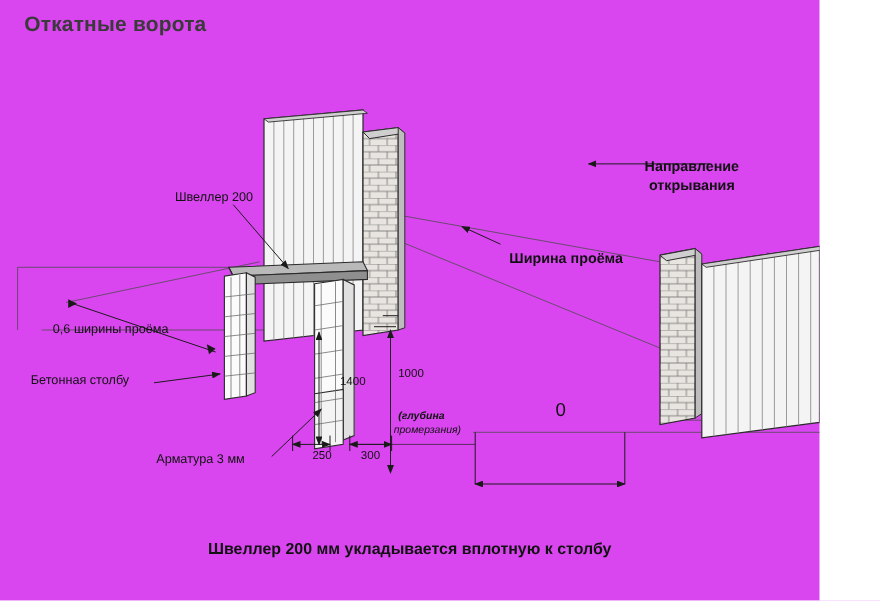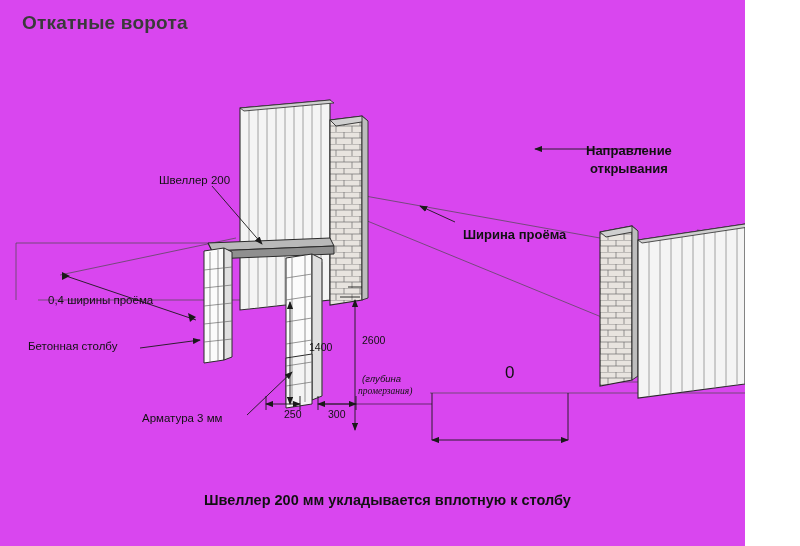--- a/index.html
+++ b/index.html
@@ -30,21 +30,21 @@
   #diagram-title {
     position: absolute;
     left: 278px;
     top: 55px;
     font-size: 18px;
     font-weight: bold;
     color: #111;
   }
   #caption {
     position: absolute;
-    left: 204px;
+    left: 189px;
     top: 492px;
     font-size: 14.5px;
     font-weight: bold;
     color: #111;
   }
   .svg-layer {
     position: absolute;
     left: 0;
     top: 0;
   }
@@ -231,34 +231,34 @@
       <line x1="432" y1="393" x2="432" y2="440"></line>
       <line x1="568" y1="393" x2="568" y2="440"></line>
       <line x1="432" y1="440" x2="568" y2="440" marker-start="url(#arrStart)" marker-end="url(#arr)"></line>
 
       <line x1="322" y1="404" x2="432" y2="404" stroke-dasharray="0" stroke-width="0.6"></line>
     </g>
 
   </svg>
 
   <div class="lbl" style="left:112px; top:174px;padding-left:47px;">Швеллер 200</div>
-  <div class="lbl" style="left:48px; top:294px;">0,4 ширины проёма</div>
+  <div class="lbl" style="left:48px; top:294px;">0,6 ширины проёма</div>
   <div class="lbl" style="left:28px; top:340px;">Бетонная столбу</div>
   <div class="lbl" style="left:142px; top:412px;">Арматура 3 мм</div>
 
   <div class="lbl bold" style="left:430px; top:227px;margin-left:33px;">Ширина проёма</div>
 
   <div class="dir-lbl" style="left:586px; top:122px;">
     <span>Направление</span><br>
     <span>открывания</span>
   </div>
 
   <div class="lbl dim" style="left:269px; top:341px;margin-left:40px;">1400</div>
-  <div class="lbl dim" style="left:362px; top:334px;">2600</div>
-  <div class="lbl small" style="left:362px; top:373px;">(глубина</div>
-  <div class="lbl small" style="left:358px; top:386px;font-family:Liberation Serif, serif;">промерзания)</div>
+  <div class="lbl dim" style="left:362px; top:334px;">1000</div>
+  <div class="lbl small" style="left:362px; top:373px;font-weight:bold;">(глубина</div>
+  <div class="lbl small" style="left:358px; top:386px;">промерзания)</div>
   <div class="lbl dim" style="left:284px; top:408px;">250</div>
   <div class="lbl dim" style="left:328px; top:408px;">300</div>
   <div class="lbl big" style="left:505px; top:363px;">0</div>
 
   <div id="caption">Швеллер 200 мм укладывается вплотную к столбу</div>
 
 </div>
 
 </body></html>

